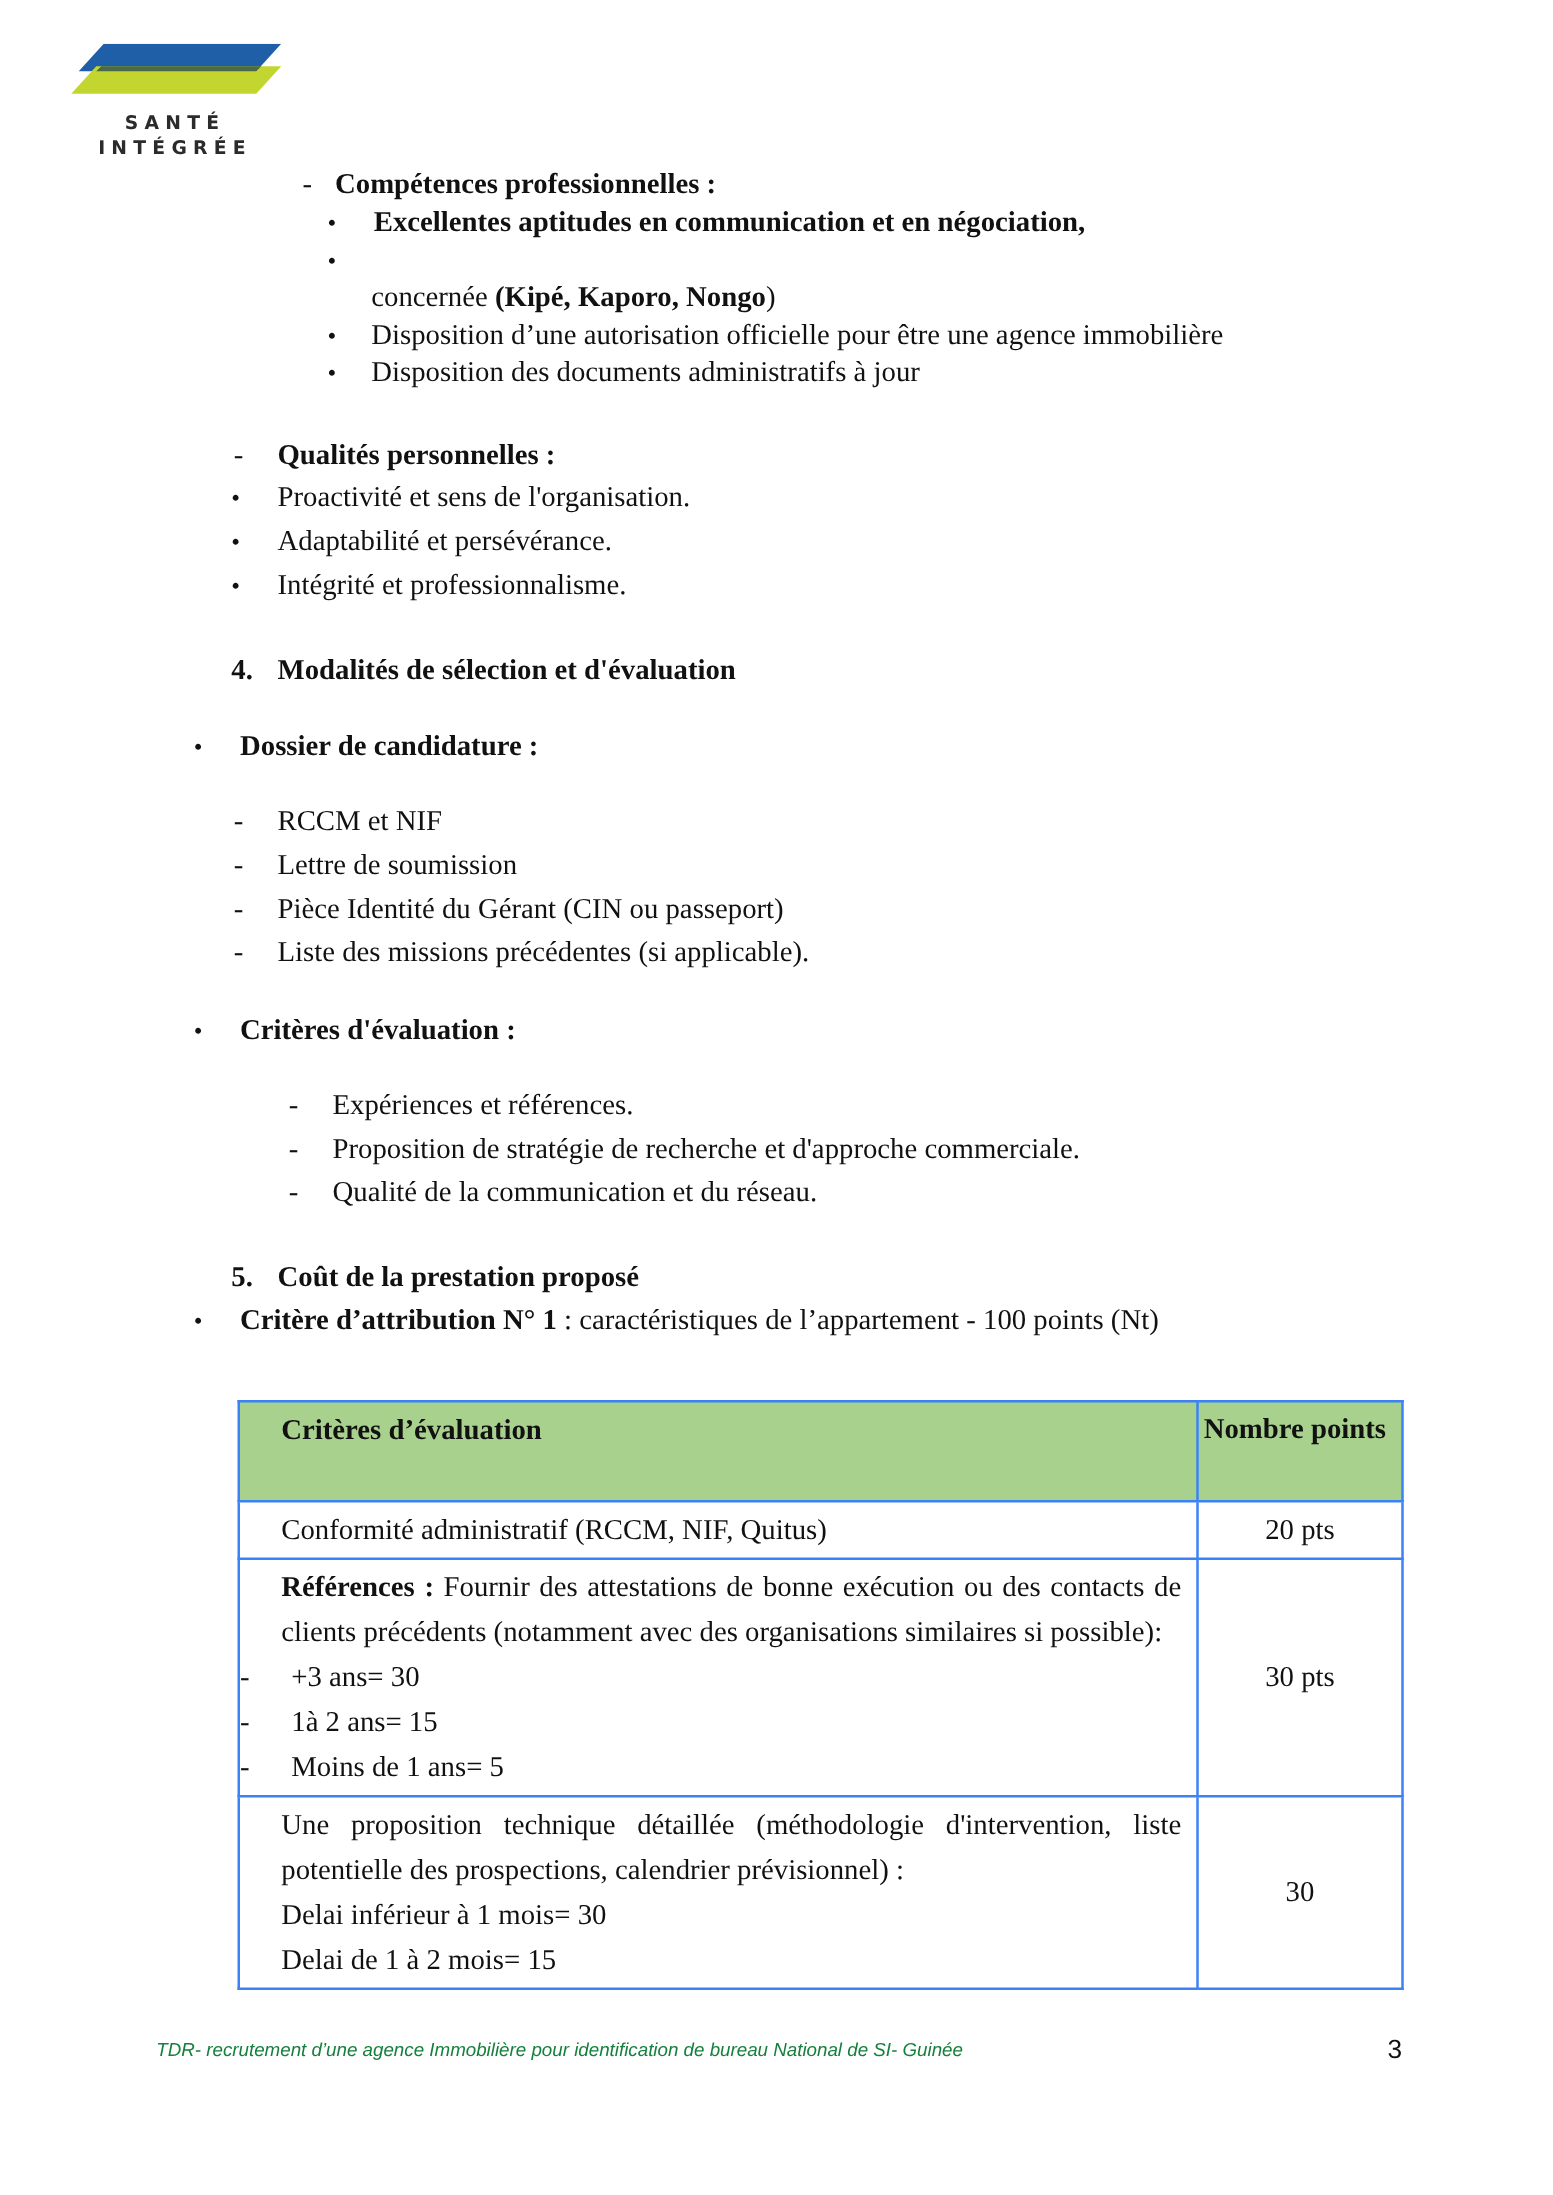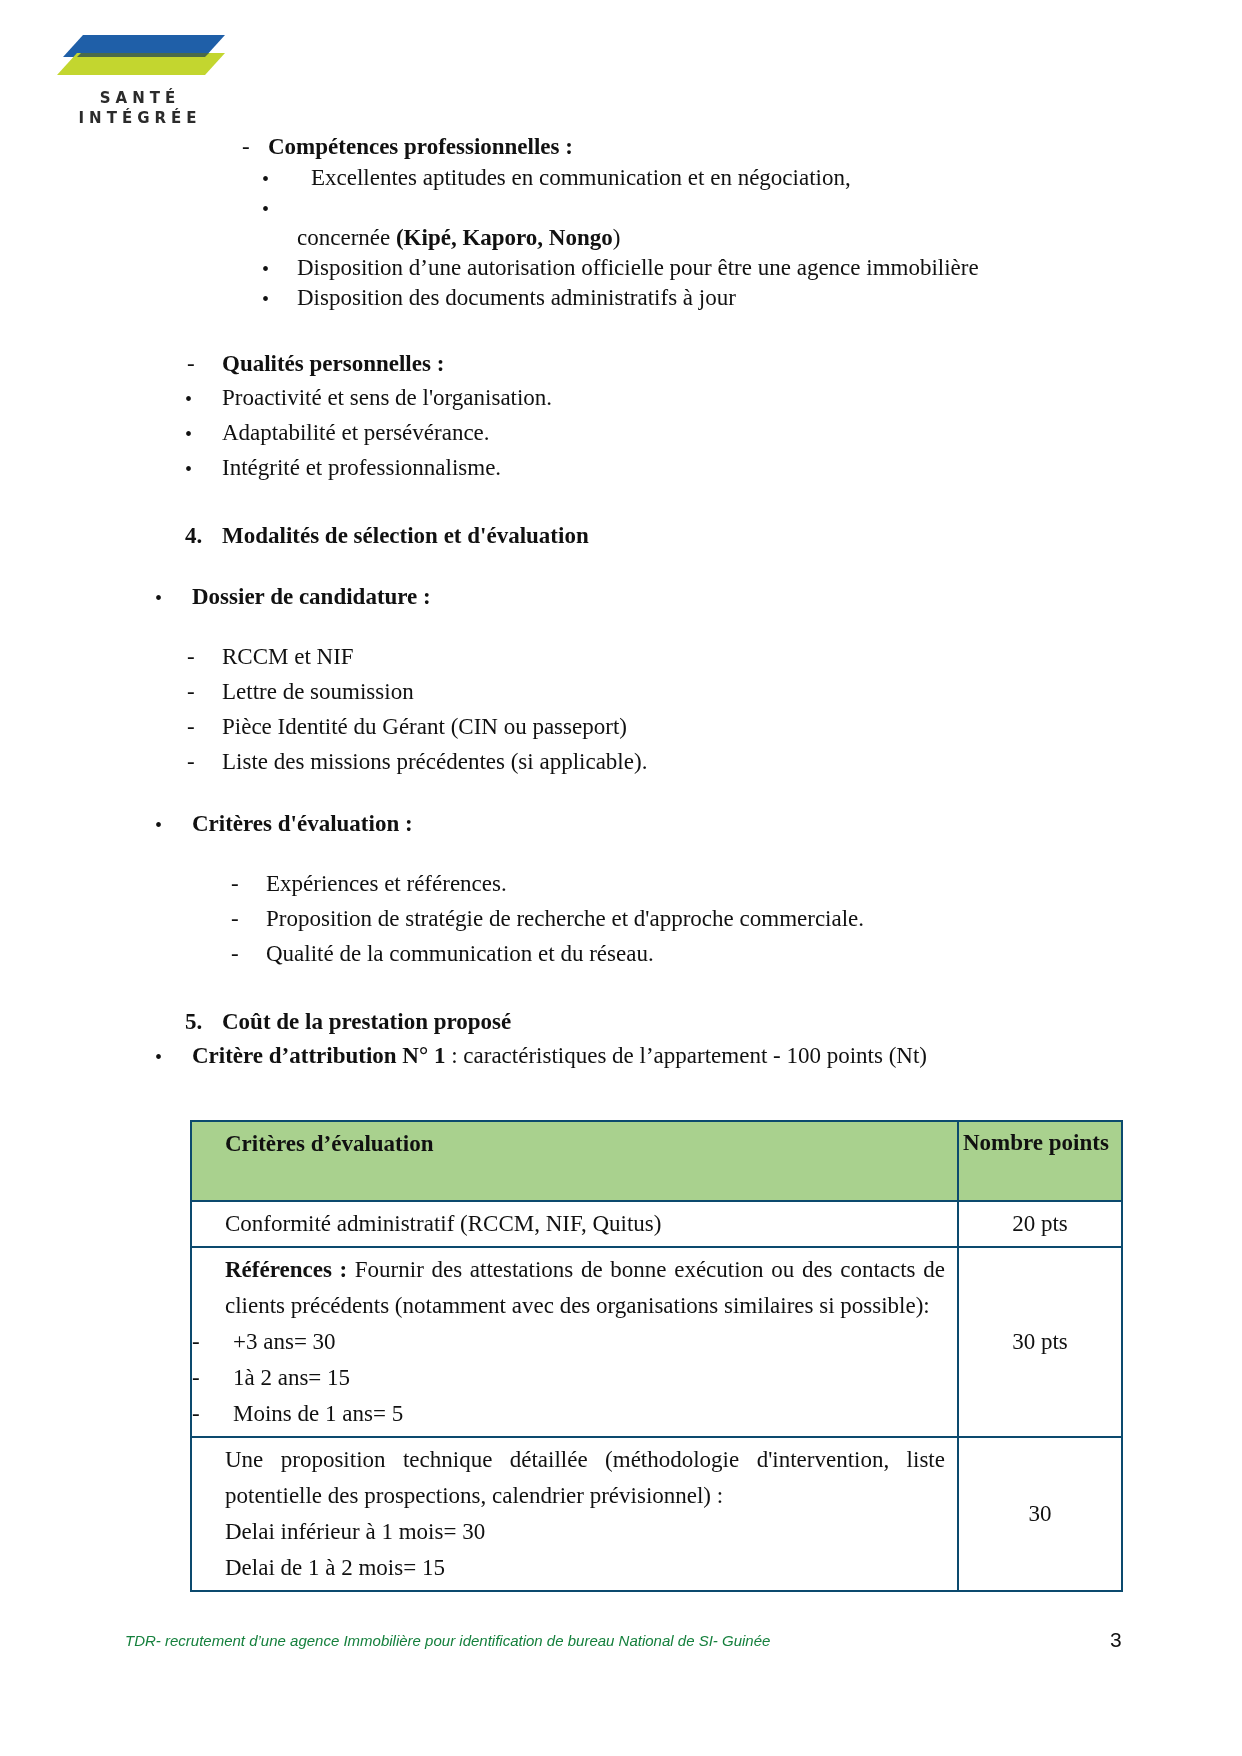--- a/index.html
+++ b/index.html
@@ -22,21 +22,21 @@
   }
 
   .marker { position: absolute; font-size: 23px; line-height: 30px; }
   .bullet { font-size: 20px; }
 
   
   .tbl {
     position: absolute; left: 190px; top: 1120px; width: 933px;
     border-collapse: collapse; font-size: 23px; line-height: 36px;
   }
-  .tbl td { border: 2px solid #0c4a6e; vertical-align: top; padding: 0; }
+  .tbl td { border: 2px solid #3b82f6; vertical-align: top; padding: 0; }
   .tbl .hdr td { background: #a9d18e; font-weight: bold; }
   .tbl .c1 { width: 767px; padding: 4px 12px 4px 33px !important; text-align: justify; }
   .tbl .c2 { width: 160px; padding: 4px 4px 4px 4px !important; }
   .tbl .c2.center { text-align: center; vertical-align: middle; }
   .dash-line { position: relative; }
   .dash-line .dsh { position: absolute; left: -33px; }
   .dash-line .dv { padding-left: 8px; }
 
   .footer {
     position: absolute; left: 125px; top: 1632px;
@@ -60,21 +60,21 @@
       <polygon points="26,18 154,18 150,22 22,22" fill="#4a6a4a"></polygon>
     </svg>
     <div class="logo-text" style="top:54px;">SANTÉ</div>
     <div class="logo-text" style="top:74px;">INTÉGRÉE</div>
   </div>
 
   <div class="marker" style="left:242px; top:132px;">-</div>
   <div class="abs t b" style="left:268px; top:132px;">Compétences professionnelles :</div>
 
   <div class="marker bullet" style="left:262px; top:164px;">•</div>
-  <div class="abs t" style="left:311px; top:163px;">Excellentes aptitudes en communication et en négociation,</div>
+  <div class="abs t" style="left:299px; top:163px;font-weight:bold;">Excellentes aptitudes en communication et en négociation,</div>
 
   <div class="marker bullet" style="left:262px; top:194px;">•</div>
   <div class="abs t" style="left:297px; top:223px;"><span>concernée </span><span class="b">(Kipé, Kaporo, Nongo</span><span>)</span></div>
 
   <div class="marker bullet" style="left:262px; top:254px;">•</div>
   <div class="abs t" style="left:297px; top:253px;">Disposition d’une autorisation officielle pour être une agence immobilière</div>
 
   <div class="marker bullet" style="left:262px; top:284px;">•</div>
   <div class="abs t" style="left:297px; top:283px;">Disposition des documents administratifs à jour</div>
 

